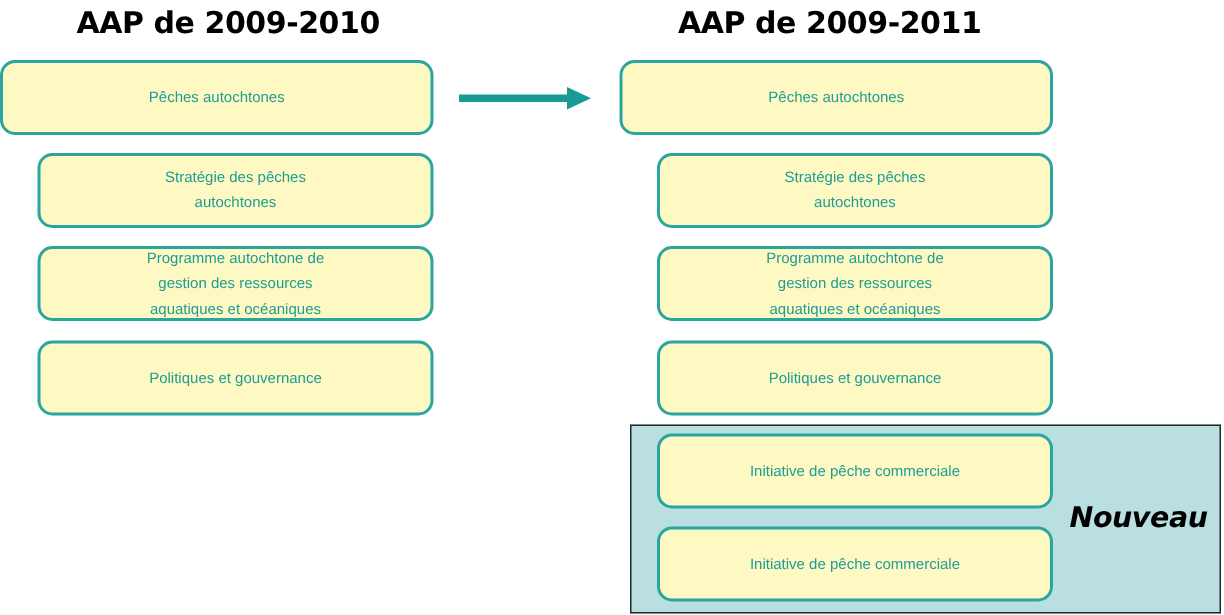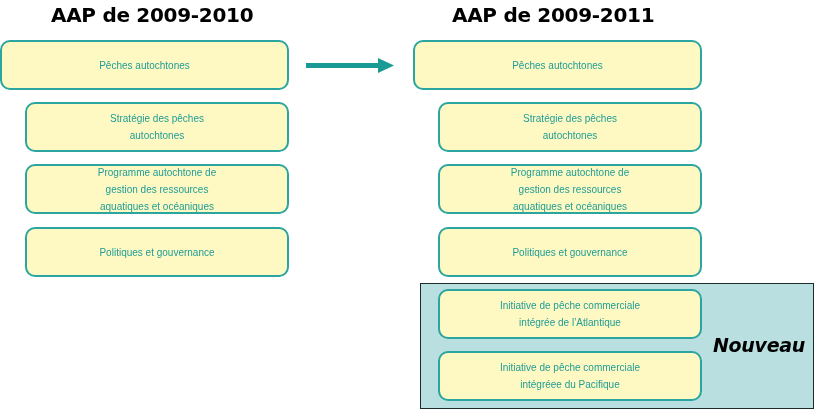--- a/index.html
+++ b/index.html
@@ -65,22 +65,20 @@
     </div>
 </div>
 <div class="box" style="left:438px;top:227px;width:264px;height:50px;">
   <span>Politiques et gouvernance</span>
 </div>
 
 <div class="new-panel"></div>
 <div class="box" style="left:438px;top:289px;width:264px;height:50px;">
   <div>
       <span>Initiative de pêche commerciale</span>
-      <span>intégrée de l’Atlantique</span>
     </div>
 </div>
 <div class="box" style="left:438px;top:351px;width:264px;height:50px;">
   <div>
       <span>Initiative de pêche commerciale</span>
-      <span>intégréee du Pacifique</span>
     </div>
 </div>
 <div class="new-label">Nouveau</div>
 
 </body></html>

